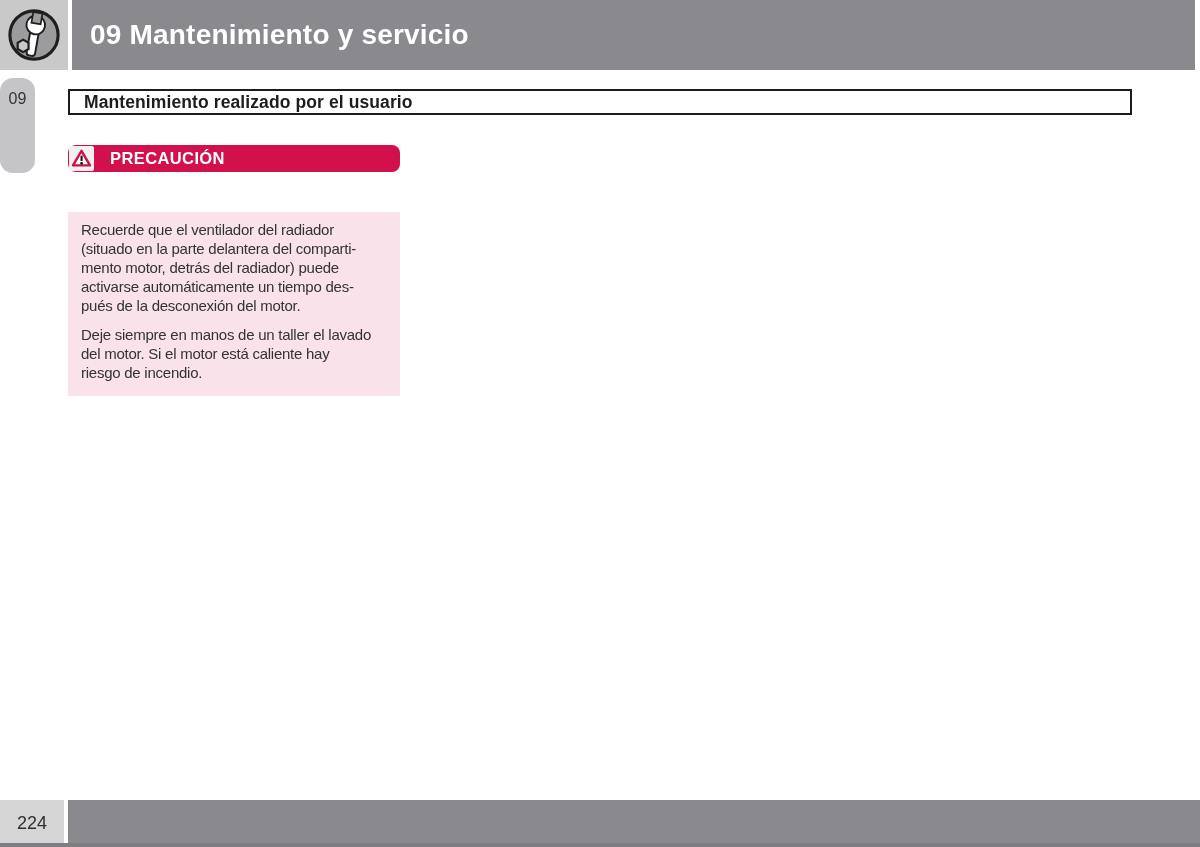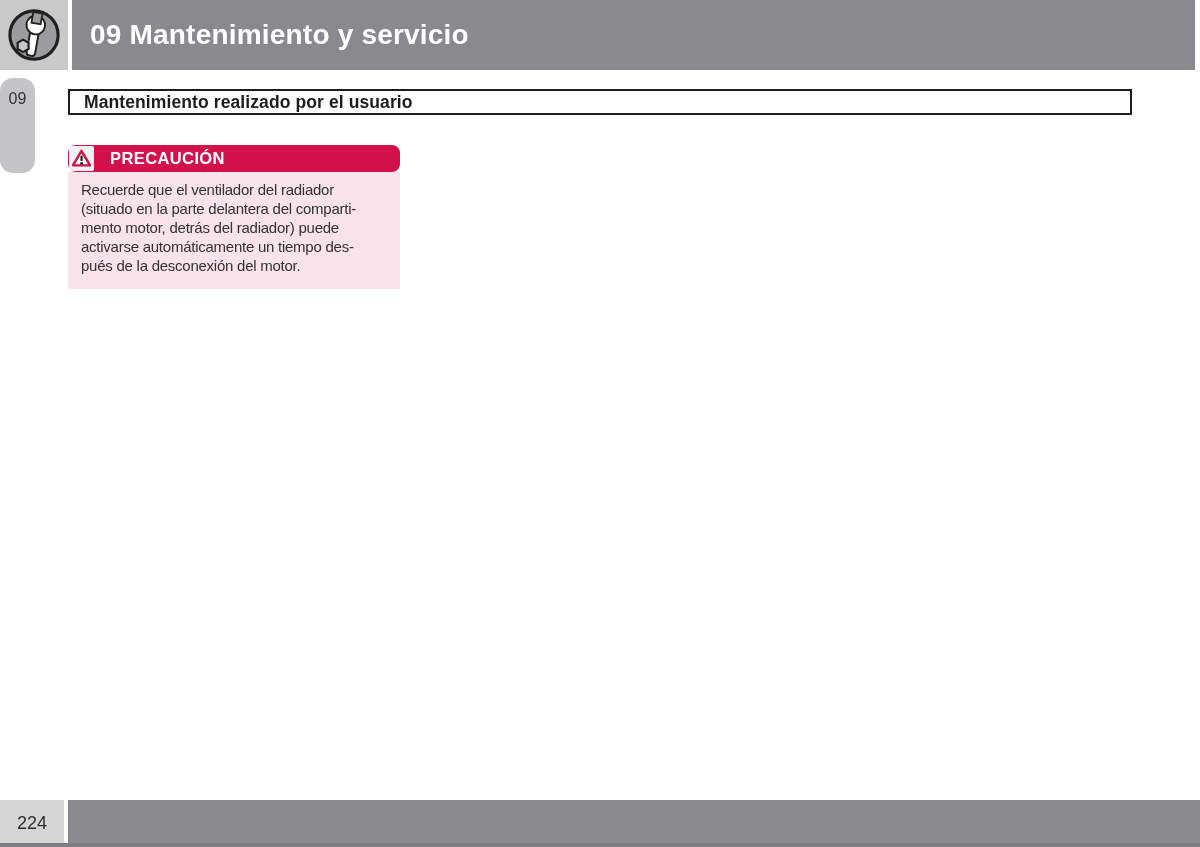--- a/index.html
+++ b/index.html
@@ -86,20 +86,21 @@
   .warning-title {
     color: #ffffff;
     font-weight: bold;
     font-size: 16.5px;
     margin-left: 16px;
     letter-spacing: 0.4px;
   }
   .warning-body {
     background: var(--warning_pink, #f9e2e9);
     padding: 8px 20px 14px 13px;
+    margin-top: 40px;
   }
   .warning-body p {
     margin: 0 0 10px 0;
     font-size: 15px;
     line-height: 19px;
     letter-spacing: -0.25px;
     color: #333333;
     white-space: pre-line;
   }
   .warning-body p:last-child { margin-bottom: 0; }
@@ -164,20 +165,23 @@
         </svg>
       </span>
       <span class="warning-title">PRECAUCIÓN</span>
     </div>
     <div class="warning-body">
       <p>Recuerde que el ventilador del radiador
 (situado en la parte delantera del comparti-
 mento motor, detrás del radiador) puede
 activarse automáticamente un tiempo des-
 pués de la desconexión del motor.</p>
+      <p>Deje siempre en manos de un taller el lavado
+del motor. Si el motor está caliente hay
+riesgo de incendio.</p>
     </div>
   </div>
 
   <div class="footer-page-box">
     <span>224</span>
   </div>
   <div class="footer-bar"></div>
   <div class="footer-bottom-strip"></div>
 
 </div>

